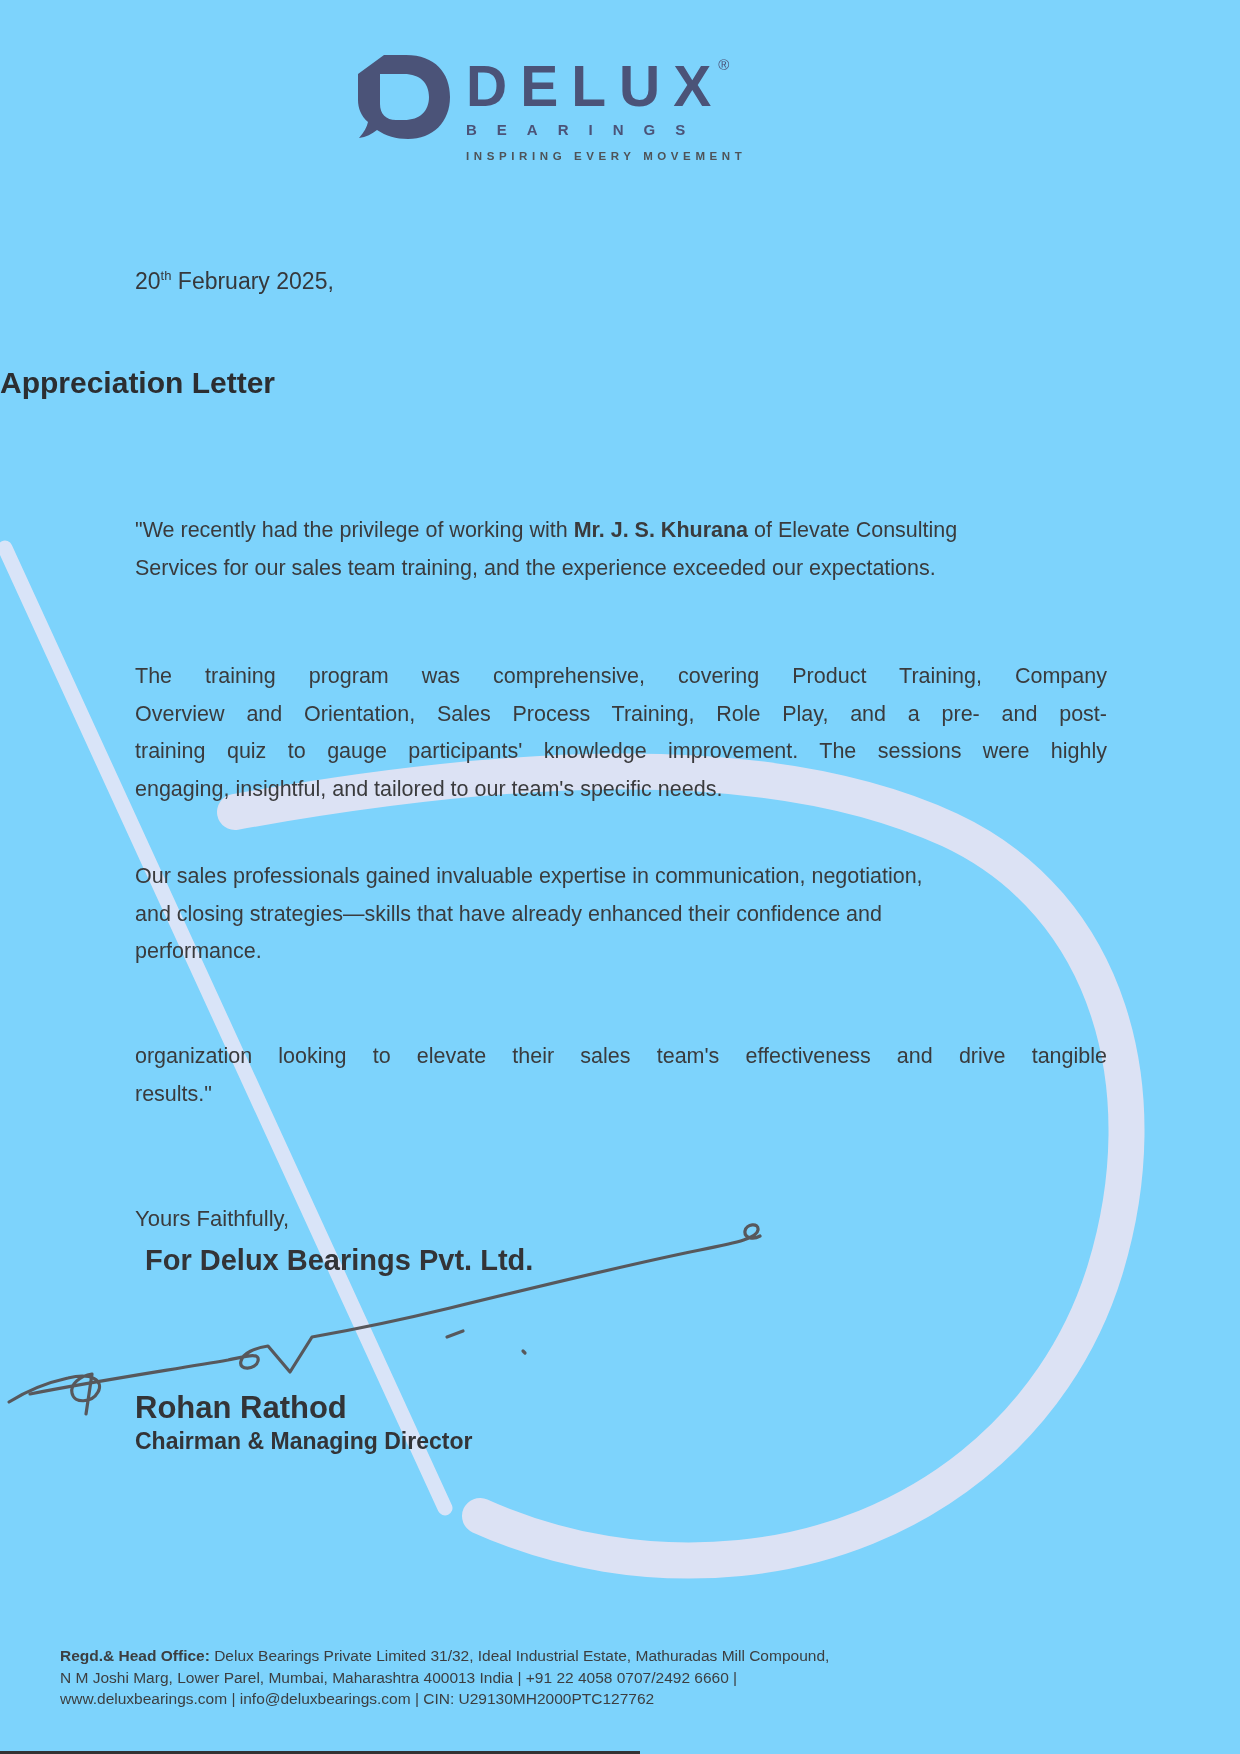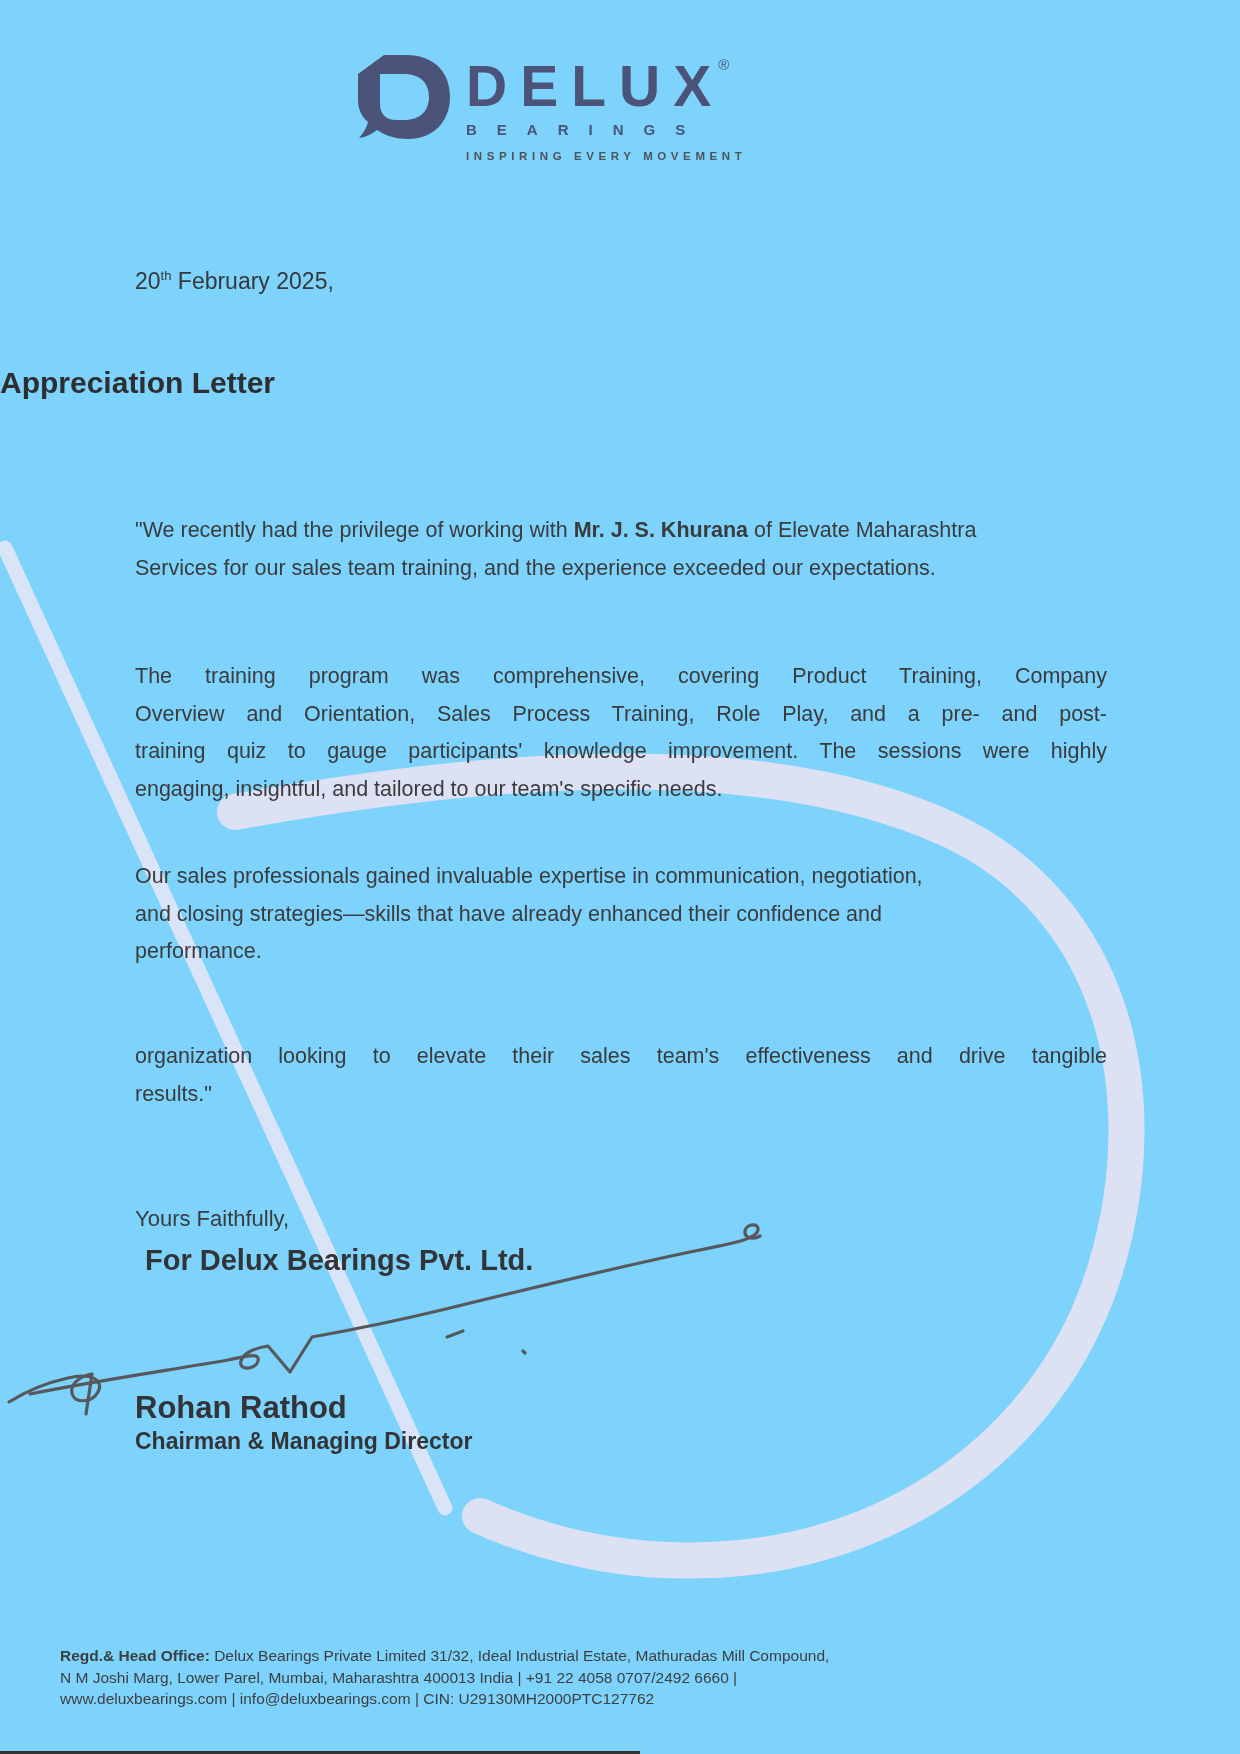--- a/index.html
+++ b/index.html
@@ -91,21 +91,21 @@
         <div class="brand-sub">BEARINGS</div>
         <div class="tagline">INSPIRING EVERY MOVEMENT</div>
       </div>
     </div>
 
     <div class="date"><span>20</span><sup>th</sup><span> February 2025,</span></div>
 
     <div class="title">Appreciation Letter</div>
 
     <div class="para" style="top:512px">
-      <div class="line"><span>"We recently had the privilege of working with </span><span class="b">Mr. J. S. Khurana</span><span> of Elevate Maharashtra</span></div>
+      <div class="line"><span>"We recently had the privilege of working with </span><span class="b">Mr. J. S. Khurana</span><span> of Elevate Consulting</span></div>
       <div class="line">Services for our sales team training, and the experience exceeded our expectations.</div>
     </div>
 
     <div class="para" style="top:658px">
       <div class="jline">The training program was comprehensive, covering Product Training, Company</div>
       <div class="jline">Overview and Orientation, Sales Process Training, Role Play, and a pre- and post-</div>
       <div class="jline">training quiz to gauge participants' knowledge improvement. The sessions were highly</div>
       <div class="jlast">engaging, insightful, and tailored to our team's specific needs.</div>
     </div>
 

